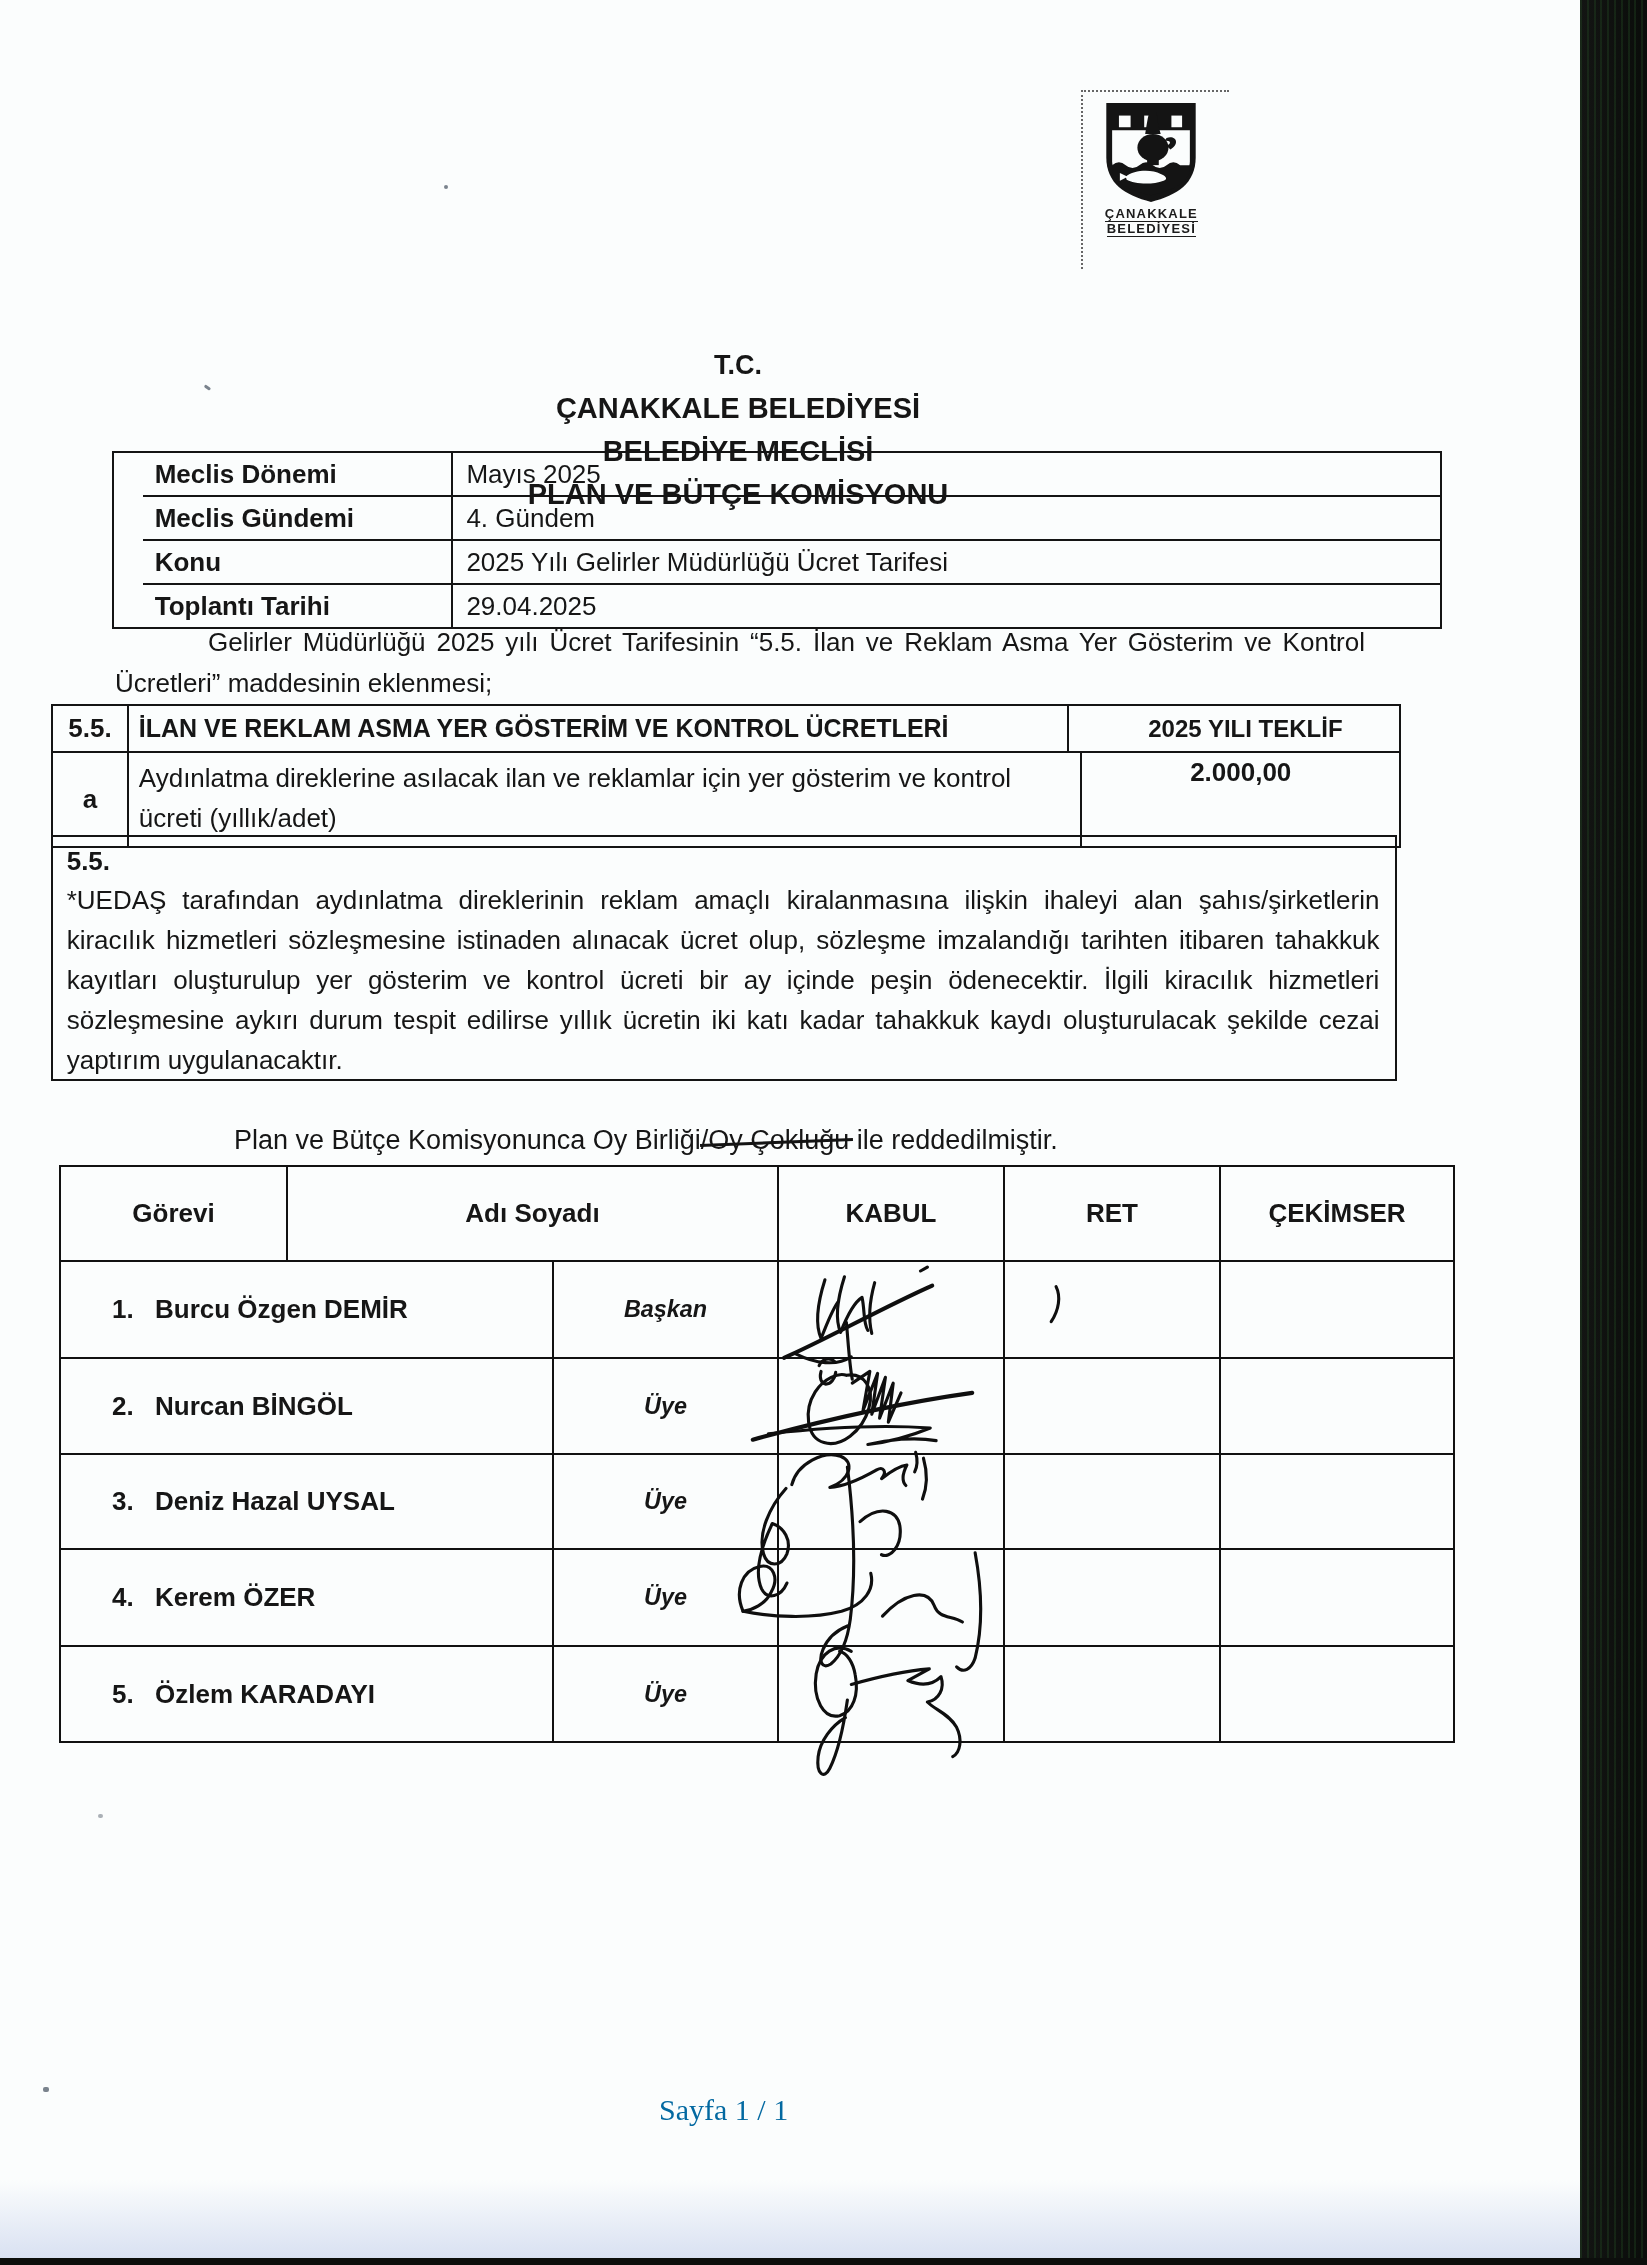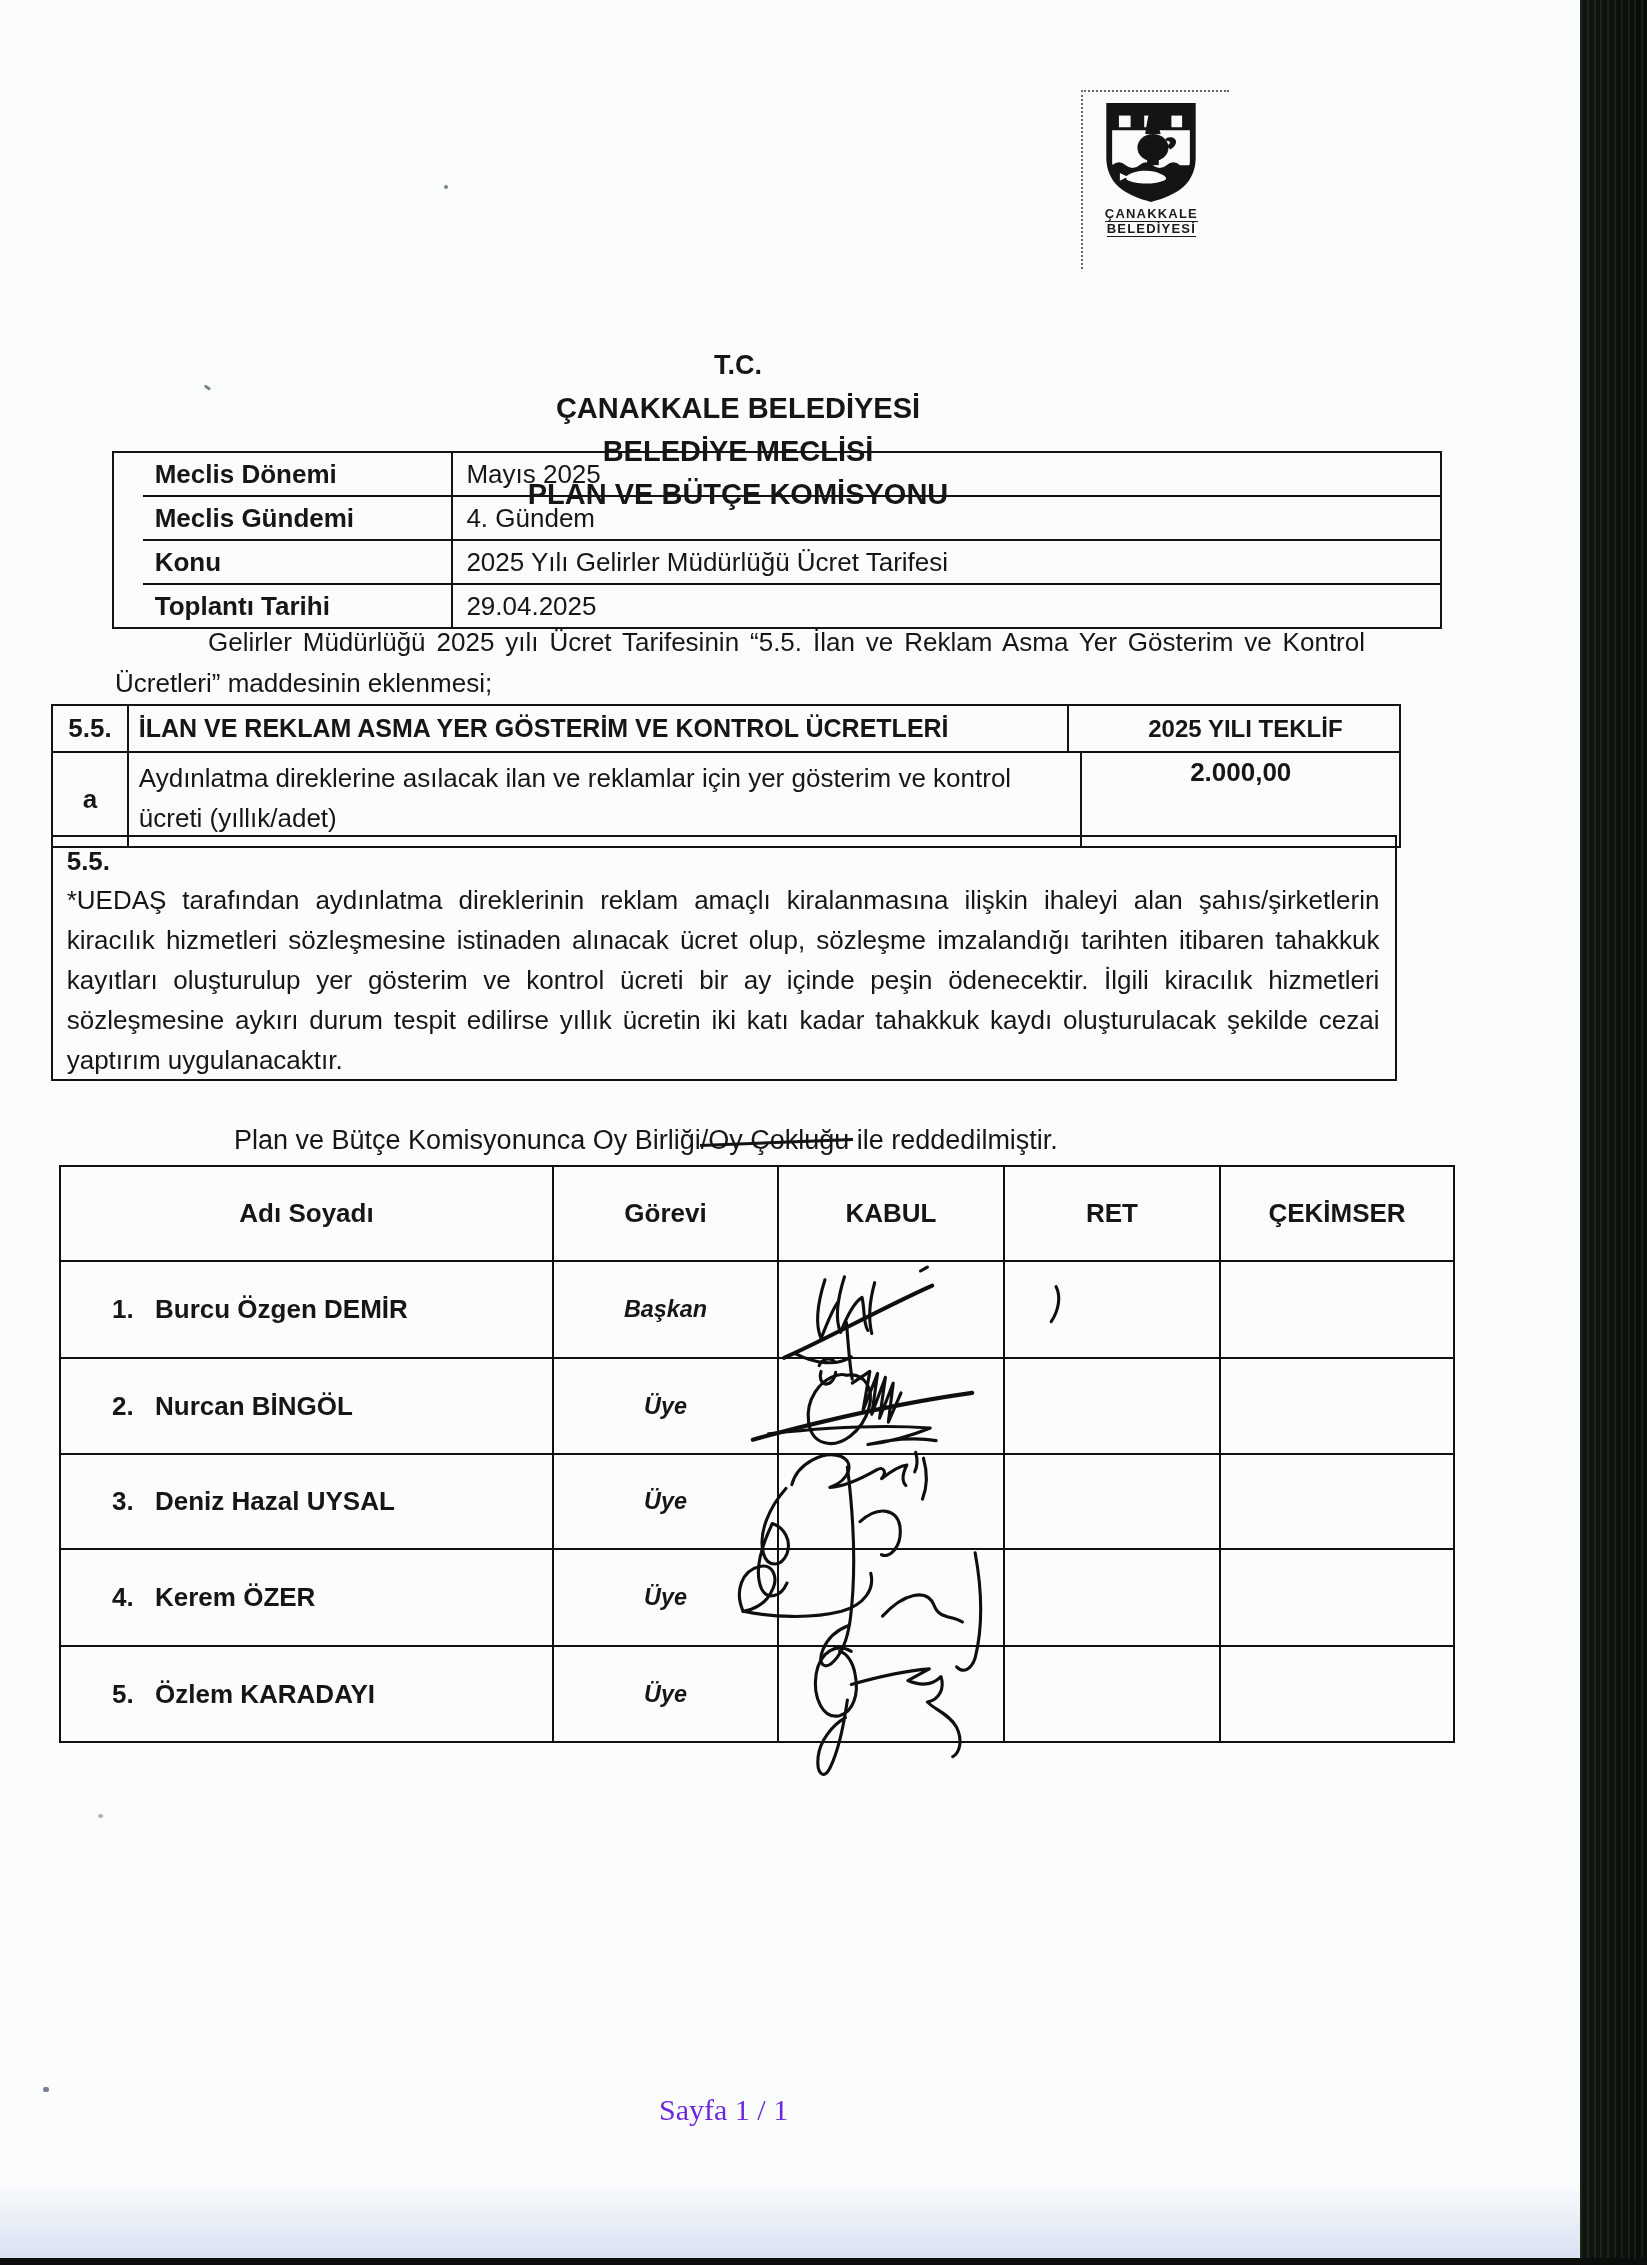--- a/index.html
+++ b/index.html
@@ -78,21 +78,21 @@
   .r1{height:95px;} .r2{height:94px;} .r3{height:93px;} .r4{height:95px;} .r5{height:94px;}
   .name-wrap{display:flex;align-items:center;padding-left:51px;font-weight:bold;font-size:26px;}
   .row-no{width:43px;}
   .role-label{font-weight:bold;font-size:23.4px;font-style:italic;}
   
   .sig-layer{position:absolute;left:0;top:0;width:1647px;height:2266px;pointer-events:none;}
   .sig-layer path{fill:none;stroke:#0f0f0f;stroke-width:3.2;stroke-linecap:round;stroke-linejoin:round;}
   .sig-layer path.thick{stroke-width:4.2;}
   
   .footer{position:absolute;left:659px;top:2093px;font-family:"Liberation Serif","DejaVu Serif",serif;
-    font-size:30px;color:#6d28d9;}
+    font-size:30px;color:#0369a1;}
 </style>
 </head>
 <body>
 
 <div class="page">
 
   <div class="scan-bottom-tint"></div>
   <div class="scan-right-band"></div>
   <div class="scan-bottom-bar"></div>
   <div class="speck" style="left:444px;top:185px;width:3.9px;height:3.9px;"></div>
@@ -164,22 +164,22 @@
 
   <div class="note-box">
     <div class="note-no">5.5.</div>
     <div class="note-text">*UEDAŞ tarafından aydınlatma direklerinin reklam amaçlı kiralanmasına ilişkin ihaleyi alan şahıs/şirketlerin kiracılık hizmetleri sözleşmesine istinaden alınacak ücret olup, sözleşme imzalandığı tarihten itibaren tahakkuk kayıtları oluşturulup yer gösterim ve kontrol ücreti bir ay içinde peşin ödenecektir. İlgili kiracılık hizmetleri sözleşmesine aykırı durum tespit edilirse yıllık ücretin iki katı kadar tahakkuk kaydı oluşturulacak şekilde cezai yaptırım uygulanacaktır.</div>
   </div>
 
   <div class="decision"><span>Plan ve Bütçe Komisyonunca Oy Birliği/</span><span class="struck">Oy Çokluğu</span><span> ile reddedilmiştir.</span></div>
 
   <div class="vote-table">
     <div class="vt-row vt-header">
+      <div class="vt-cell c-role">Görevi</div>
       <div class="vt-cell c-name">Adı Soyadı</div>
-      <div class="vt-cell c-role">Görevi</div>
       <div class="vt-cell c-kabul">KABUL</div>
       <div class="vt-cell c-ret">RET</div>
       <div class="vt-cell c-cek">ÇEKİMSER</div>
     </div>
     <div class="vt-row r1">
       <div class="vt-cell c-name">
           <div class="name-wrap">
             <span class="row-no">1.</span>
             <span>Burcu Özgen DEMİR</span>
           </div>

